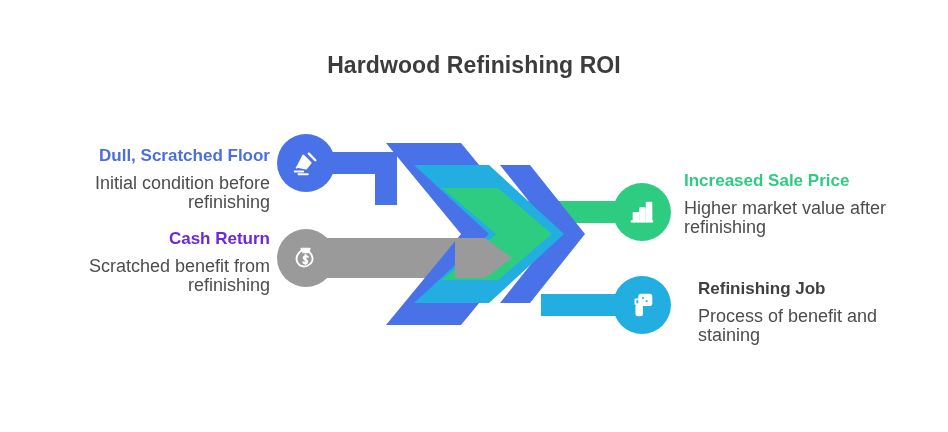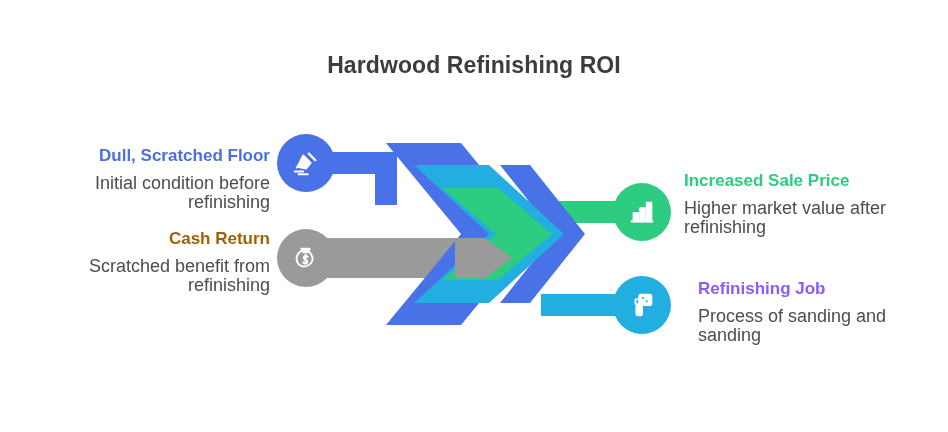--- a/index.html
+++ b/index.html
@@ -53,23 +53,23 @@
     margin: 0 0 7px 0;
     white-space: nowrap;
   }
   .label-desc {
     font-size: 18px;
     line-height: 19px;
     color: #4d4d4d;
     margin: 0;
   }
   .c-blue   { color: #4a6fe0; }
-  .c-gray   { color: #a16207; }
+  .c-gray   { color: #6d28d9; }
   .c-green  { color: #2ecc80; }
-  .c-cyan   { color: #8b5cf6; }
+  .c-cyan   { color: #404040; }
 
   
   .icon-circle {
     position: absolute;
     width: 58px;
     height: 58px;
     border-radius: 50%;
     display: flex;
     align-items: center;
     justify-content: center;
@@ -117,21 +117,21 @@
     <p class="label-desc">Scratched benefit from refinishing</p>
   </div>
 
   <div class="label-block label-right" style="top:170px; left:684px; width:230px;">
     <p class="label-title c-green">Increased Sale Price</p>
     <p class="label-desc">Higher market value after refinishing</p>
   </div>
 
   <div class="label-block label-right" style="top:278px; left:698px; width:230px;">
     <p class="label-title c-cyan">Refinishing Job</p>
-    <p class="label-desc">Process of sanding and sanding</p>
+    <p class="label-desc">Process of benefit and staining</p>
   </div>
 
   <div class="icon-circle ic-blue" style="top:134px; left:277px;">
     <span>
       <svg width="30" height="30" viewBox="0 0 32 32" fill="none" stroke="#ffffff" stroke-width="2" stroke-linecap="round" stroke-linejoin="round">
         <path d="M6 21 L16 11"></path>
         <path d="M13 8 L21 16 L16 22 L7 20 Z" fill="#ffffff" stroke="#ffffff"></path>
         <path d="M19 6 L26 13" stroke-width="2.4"></path>
         <path d="M4 25 L13 25" stroke-width="2"></path>
         <path d="M8 28 L18 28" stroke-width="2"></path>

